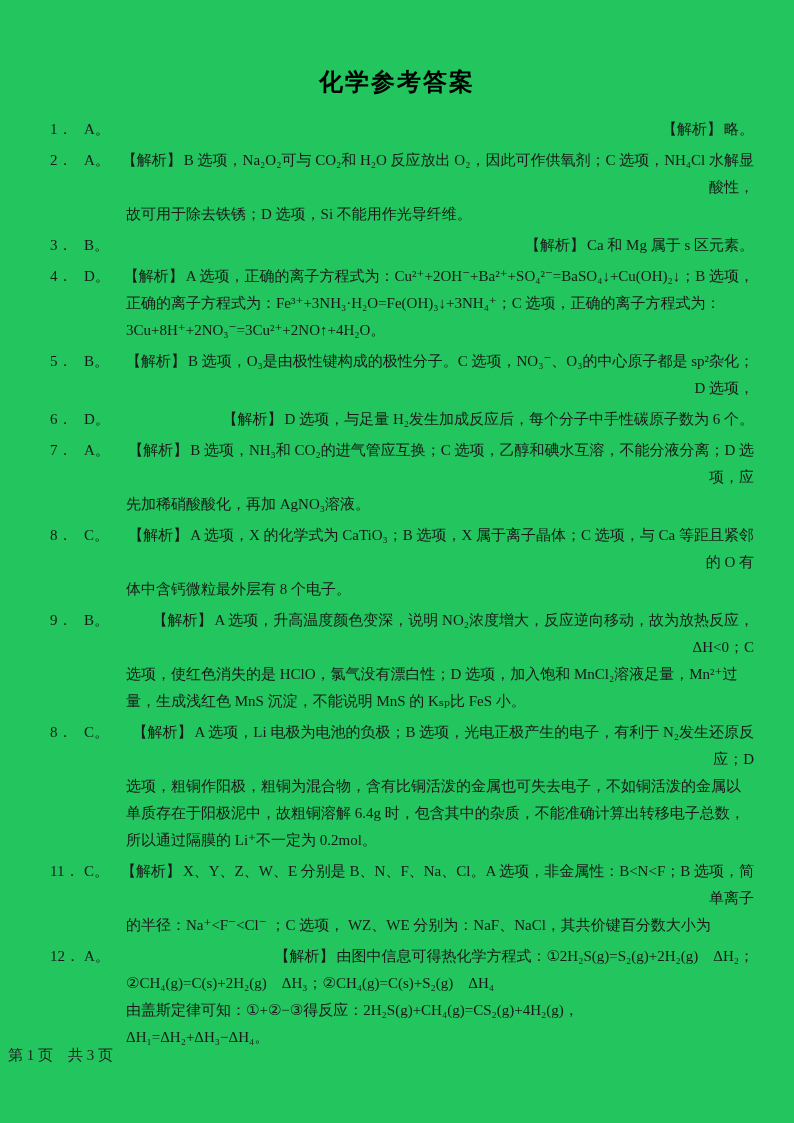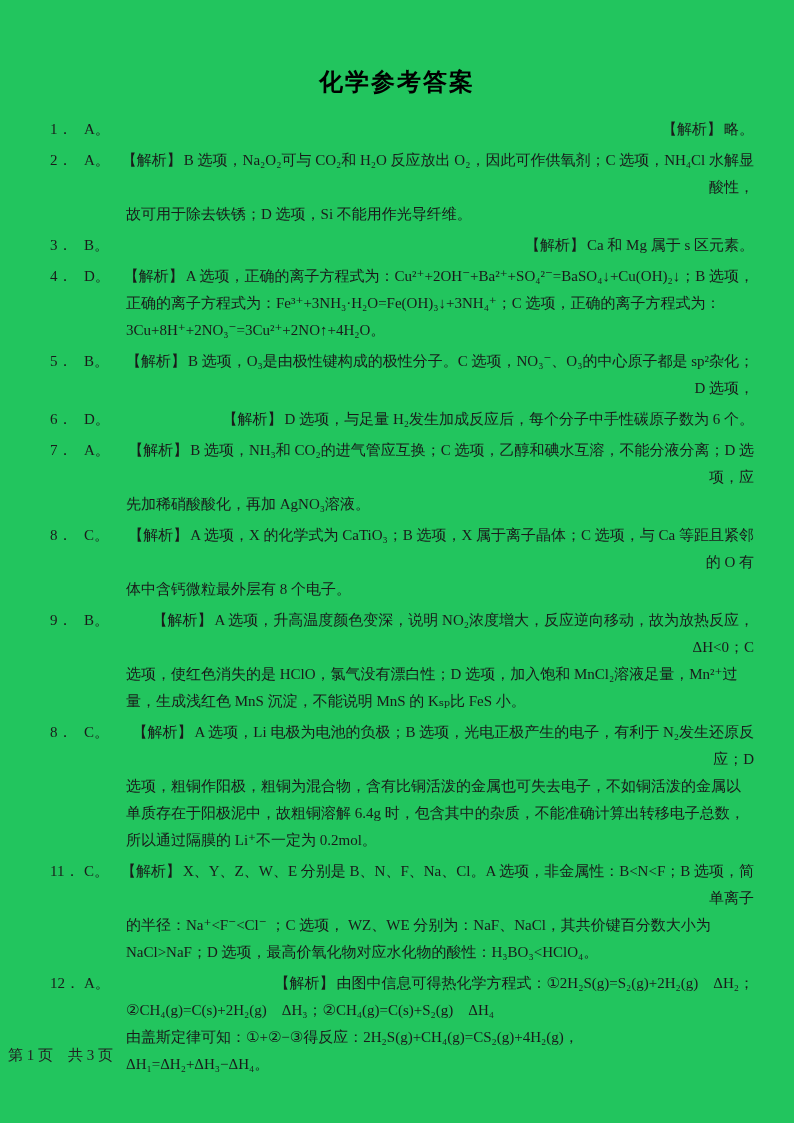--- a/index.html
+++ b/index.html
@@ -120,21 +120,20 @@
       <div class="line cont">选项，粗铜作阳极，粗铜为混合物，含有比铜活泼的金属也可失去电子，不如铜活泼的金属以</div>
       <div class="line cont">单质存在于阳极泥中，故粗铜溶解 6.4g 时，包含其中的杂质，不能准确计算出转移电子总数，</div>
       <div class="line cont">所以通过隔膜的 Li⁺不一定为 0.2mol。</div>
     </div>
 
     <div class="item">
       <div class="line first-line">
         <span class="num">11．</span><span class="ans">C。</span><span class="txt"><span class="tag">【解析】</span><span>X、Y、Z、W、E 分别是 B、N、F、Na、Cl。A 选项，非金属性：B&lt;N&lt;F；B 选项，简单离子</span></span>
       </div>
       <div class="line cont">的半径：Na⁺&lt;F⁻&lt;Cl⁻ ；C 选项， WZ、WE 分别为：NaF、NaCl，其共价键百分数大小为</div>
-      <div class="line cont">NaCl&gt;NaF；D 选项，最高价氧化物对应水化物的酸性：H₃BO₃&lt;HClO₄。</div>
     </div>
 
     <div class="item">
       <div class="line first-line">
         <span class="num">12．</span><span class="ans">A。</span><span class="txt"><span class="tag">【解析】</span><span>由图中信息可得热化学方程式：①2H₂S(g)=S₂(g)+2H₂(g)　ΔH₂；</span></span>
       </div>
       <div class="line cont">②CH₄(g)=C(s)+2H₂(g)　ΔH₃；②CH₄(g)=C(s)+S₂(g)　ΔH₄</div>
       <div class="line cont">由盖斯定律可知：①+②−③得反应：2H₂S(g)+CH₄(g)=CS₂(g)+4H₂(g)，</div>
       <div class="line cont">ΔH₁=ΔH₂+ΔH₃−ΔH₄。</div>
     </div>

